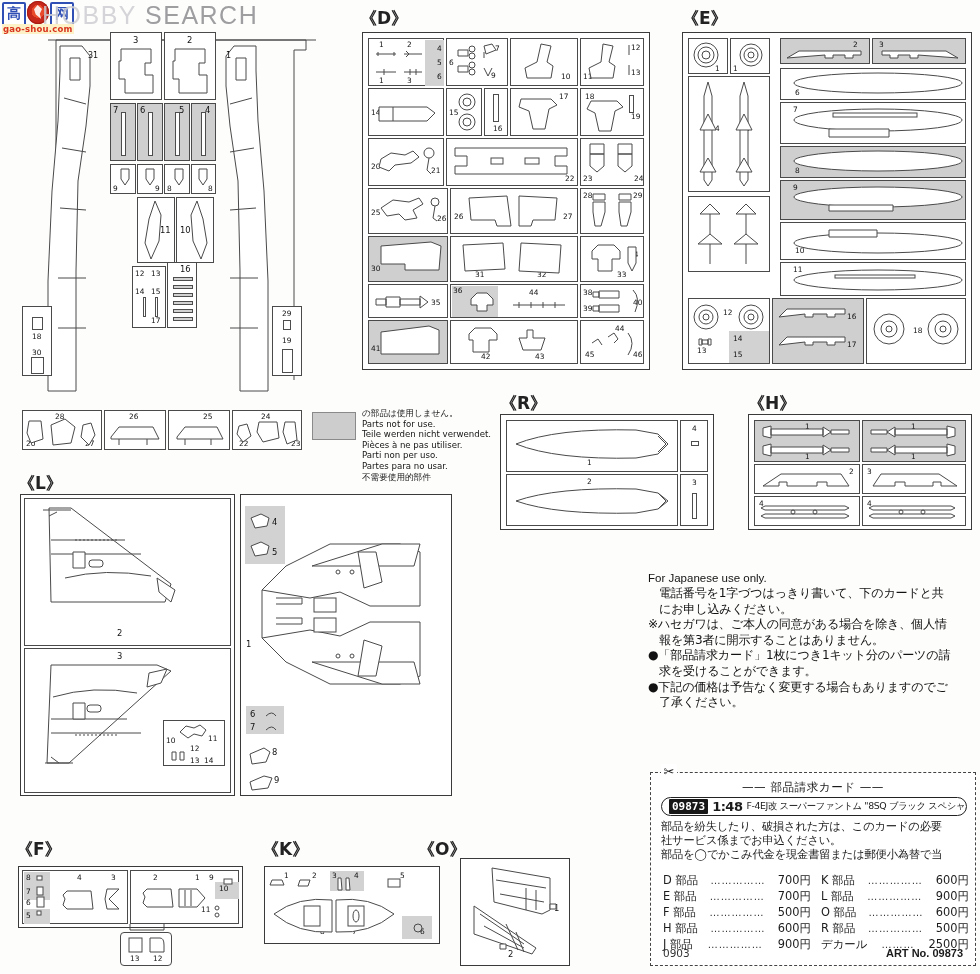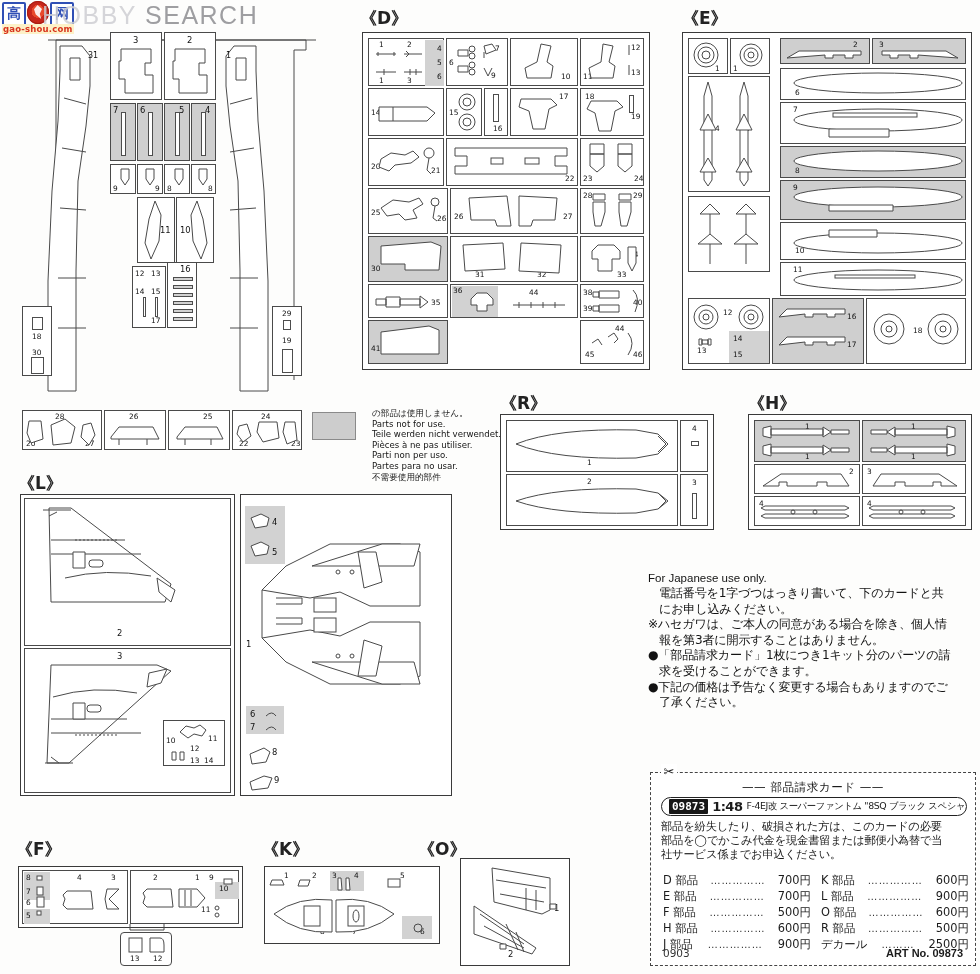--- a/index.html
+++ b/index.html
@@ -83,21 +83,20 @@
   
   #notice{position:absolute;left:312;top:408px;}
   #notice-swatch{
     position:absolute;left:0;top:4px;width:42px;height:26px;
     background:#cdcdcd;border:1px solid #8a8a8a;
   }
   #notice-lines{
     position:absolute;left:50px;top:0;width:190px;
     font-size:8.6px;line-height:10.6px;color:#141414;
     font-family:"DejaVu Sans",sans-serif;
-    margin-left:10px;
   }
   #notice-lines div{white-space:nowrap;}
 
   
   #jp-block{
     position:absolute;left:648px;top:572px;width:328px;
     font-family:"DejaVu Sans",sans-serif;color:#121212;
   }
   #jp-head{font-size:11.5px;margin-bottom:2px;font-family:"Liberation Sans",sans-serif;}
   #jp-block p{margin:0 0 1px 0;font-size:12.1px;line-height:14.6px;letter-spacing:-.2px;}
@@ -523,20 +522,28 @@
       <path class="ln2" d="M0 4 h6 v5 h-6 z M6 3 h20 v7 h-20 z"></path>
       <path class="ln2" d="M0 18 h6 v5 h-6 z M6 17 h20 v7 h-20 z"></path>
       <path class="ln" d="M40 2 q8 8 2 22"></path>
     </svg>
   </div>
 
   <div class="cell grey" style="left:368px;top:320px;width:80px;height:44px;">
     <span class="tag" style="left:2px;top:24px;">41</span>
     <svg width="68" height="36" style="position:absolute;left:8px;top:3px;">
       <path class="ln2" d="M4 8 l48 -6 l10 4 l0 24 l-58 0 z" fill="#dcdcdc"></path>
+    </svg>
+  </div>
+  <div class="cell" style="left:450px;top:320px;width:128px;height:44px;">
+    <span class="tag" style="left:30px;top:32px;">42</span>
+    <span class="tag" style="left:84px;top:32px;">43</span>
+    <svg width="112" height="32" style="position:absolute;left:8px;top:3px;">
+      <path class="ln2" d="M10 10 l6 -6 h16 l6 6 v6 h-8 v12 h-16 v-12 h-4 z"></path>
+      <path class="ln2" d="M68 6 h6 v8 h12 l-4 12 h-18 l-4 -12 h8 z"></path>
     </svg>
   </div>
   <div class="cell" style="left:580px;top:320px;width:64px;height:44px;">
     <span class="tag" style="left:34px;top:4px;">44</span>
     <span class="tag" style="left:4px;top:30px;">45</span>
     <span class="tag" style="left:52px;top:30px;text-align:right;">46</span>
     <svg width="54" height="34" style="position:absolute;left:5px;top:4px;">
       <path class="ln" d="M6 18 l6 -4 l4 6 M22 12 l6 -4 l4 6 l-4 4"></path>
       <path class="ln" d="M42 8 q8 10 0 22"></path>
     </svg>
@@ -842,22 +849,22 @@
   <div id="card">
     <div id="scissors">✂</div>
     <div id="card-title">—— 部品請求カード ——</div>
     <div id="kit-pill">
       <span id="kit-no">09873</span>
       <span id="kit-scale">1:48</span>
       <span id="kit-name">F-4EJ改 スーパーファントム "8SQ ブラック スペシャル"</span>
     </div>
     <div id="card-body">
       <div>部品を紛失したり、破損された方は、このカードの必要</div>
+      <div>社サービス係までお申込ください。</div>
       <div>部品を◯でかこみ代金を現金書留または郵便小為替で当</div>
-      <div>社サービス係までお申込ください。</div>
     </div>
     <div id="price-table">
       <div class="price-row">
           <span class="pn">D 部品</span>
           <span class="dots">……………</span>
           <span class="pv">700円</span>
         </div>
       <div class="price-row">
           <span class="pn">K 部品</span>
           <span class="dots">……………</span>

